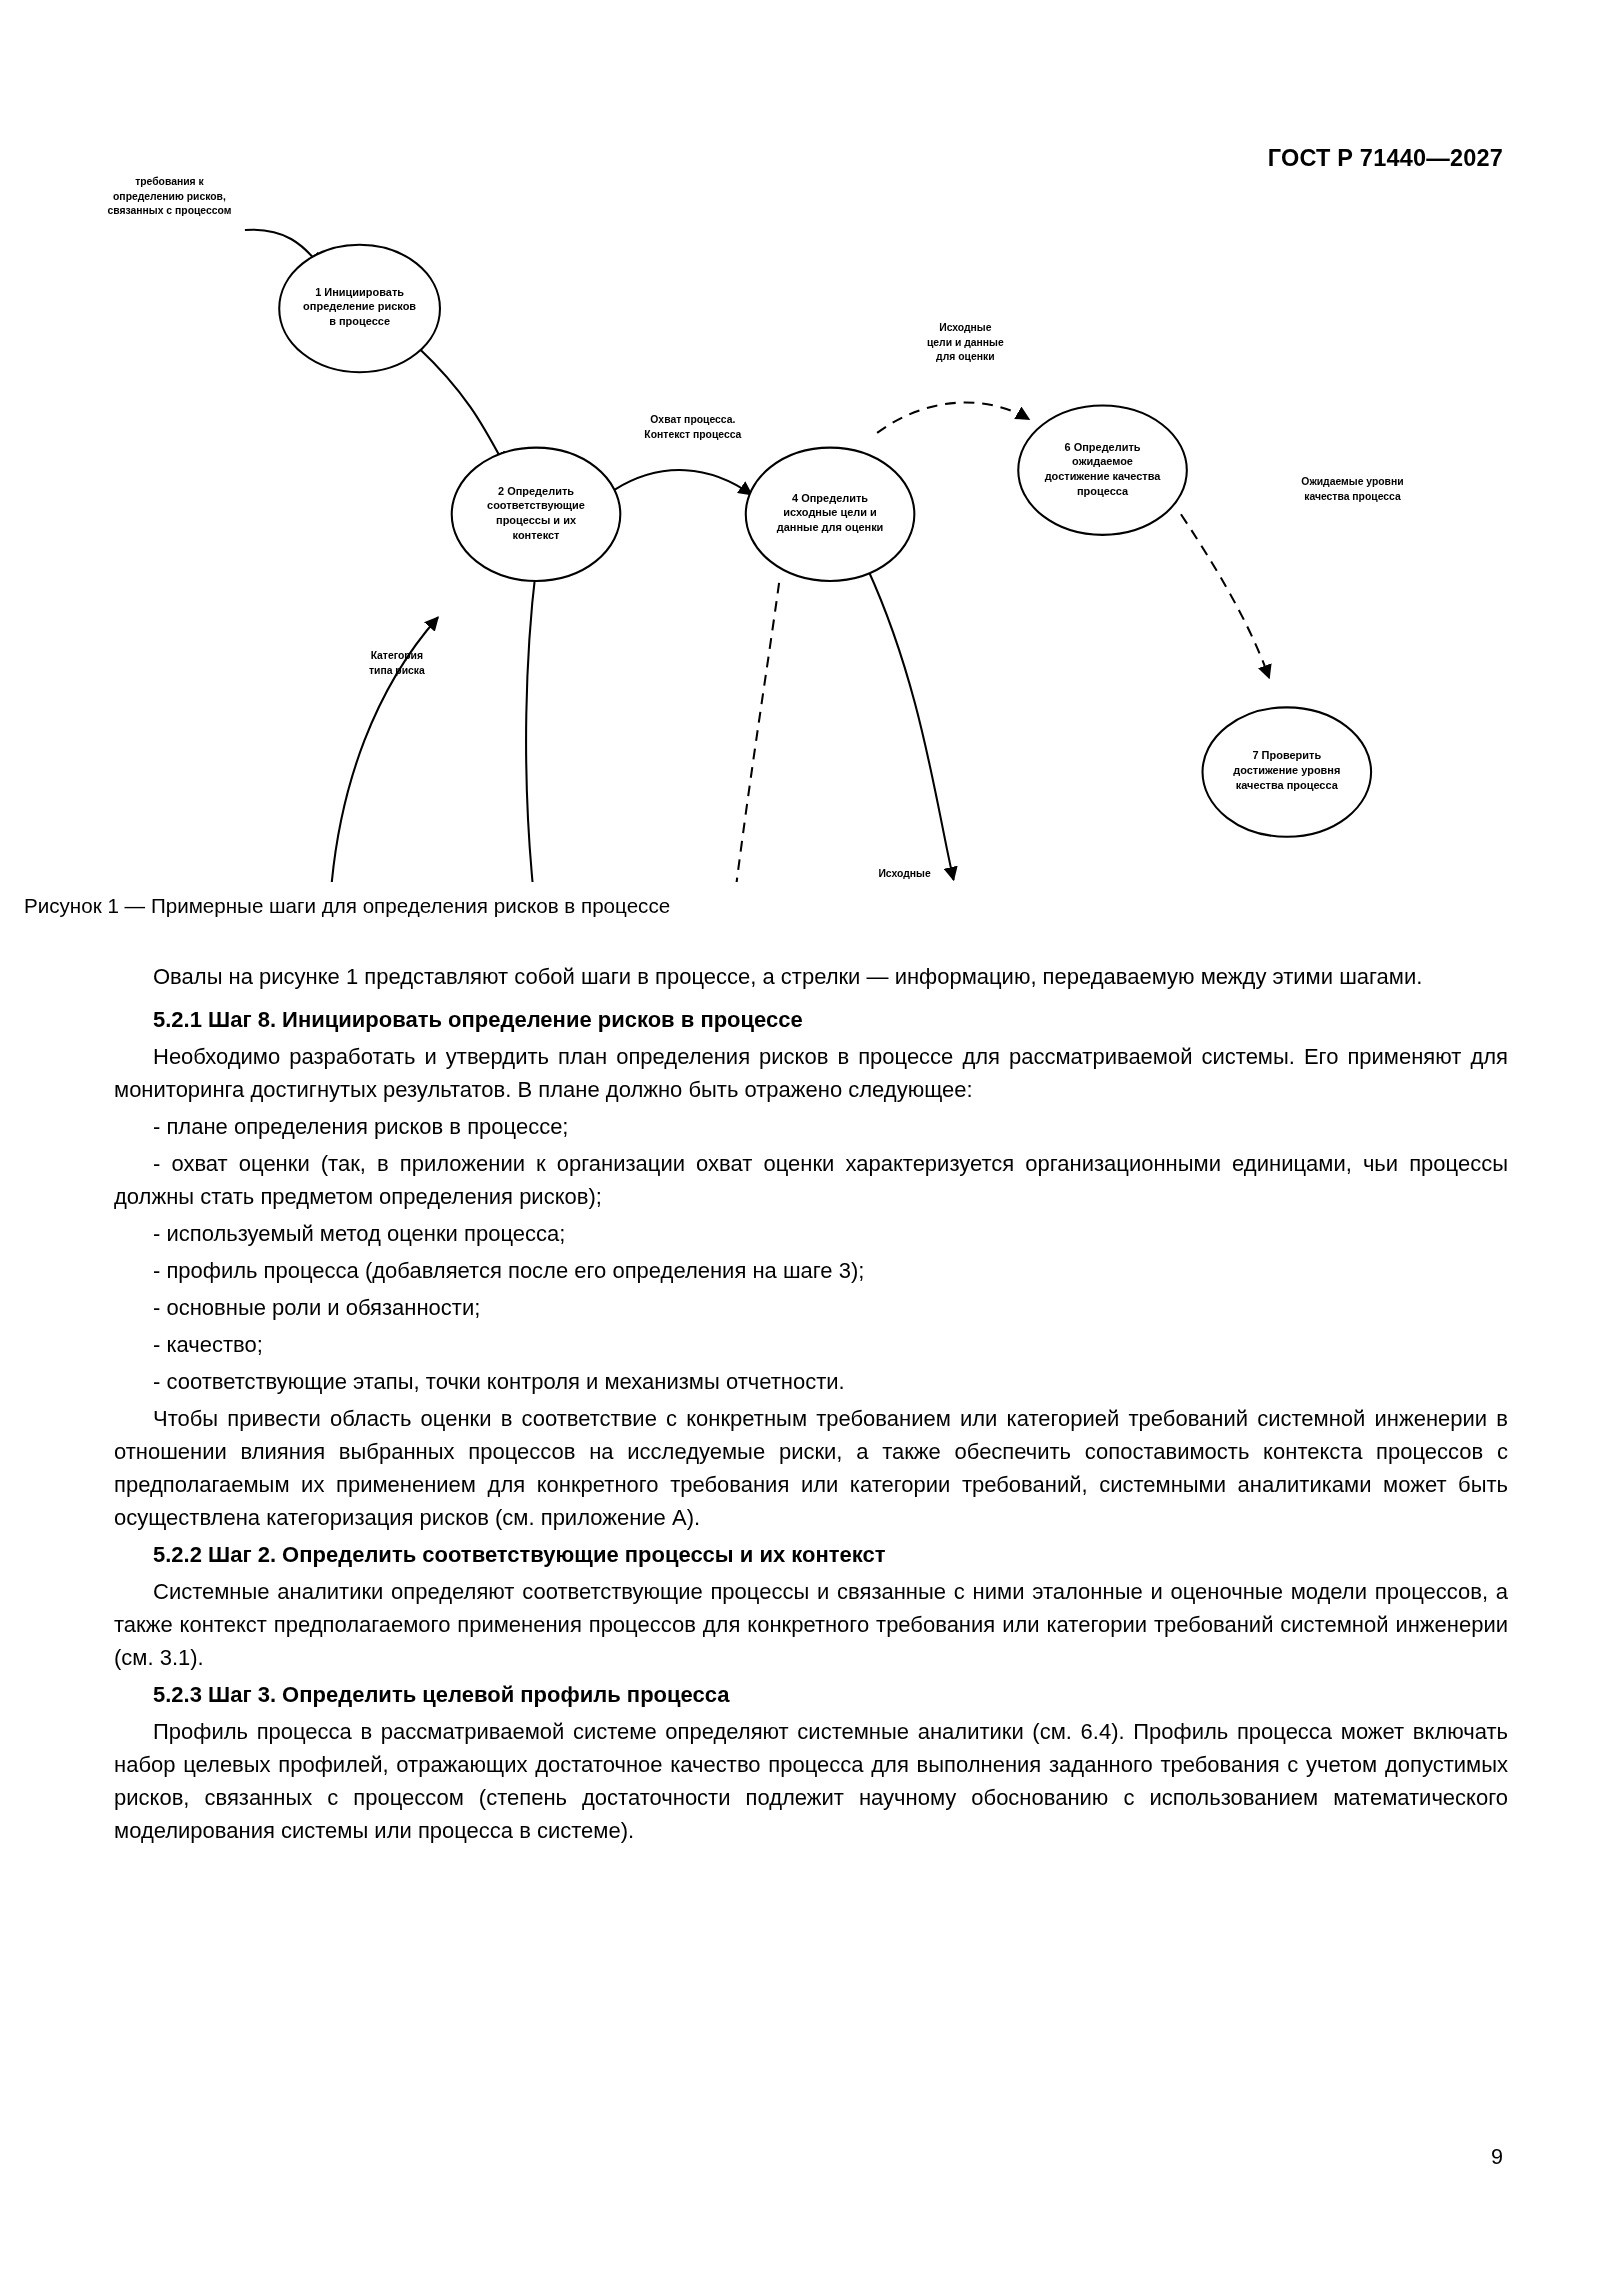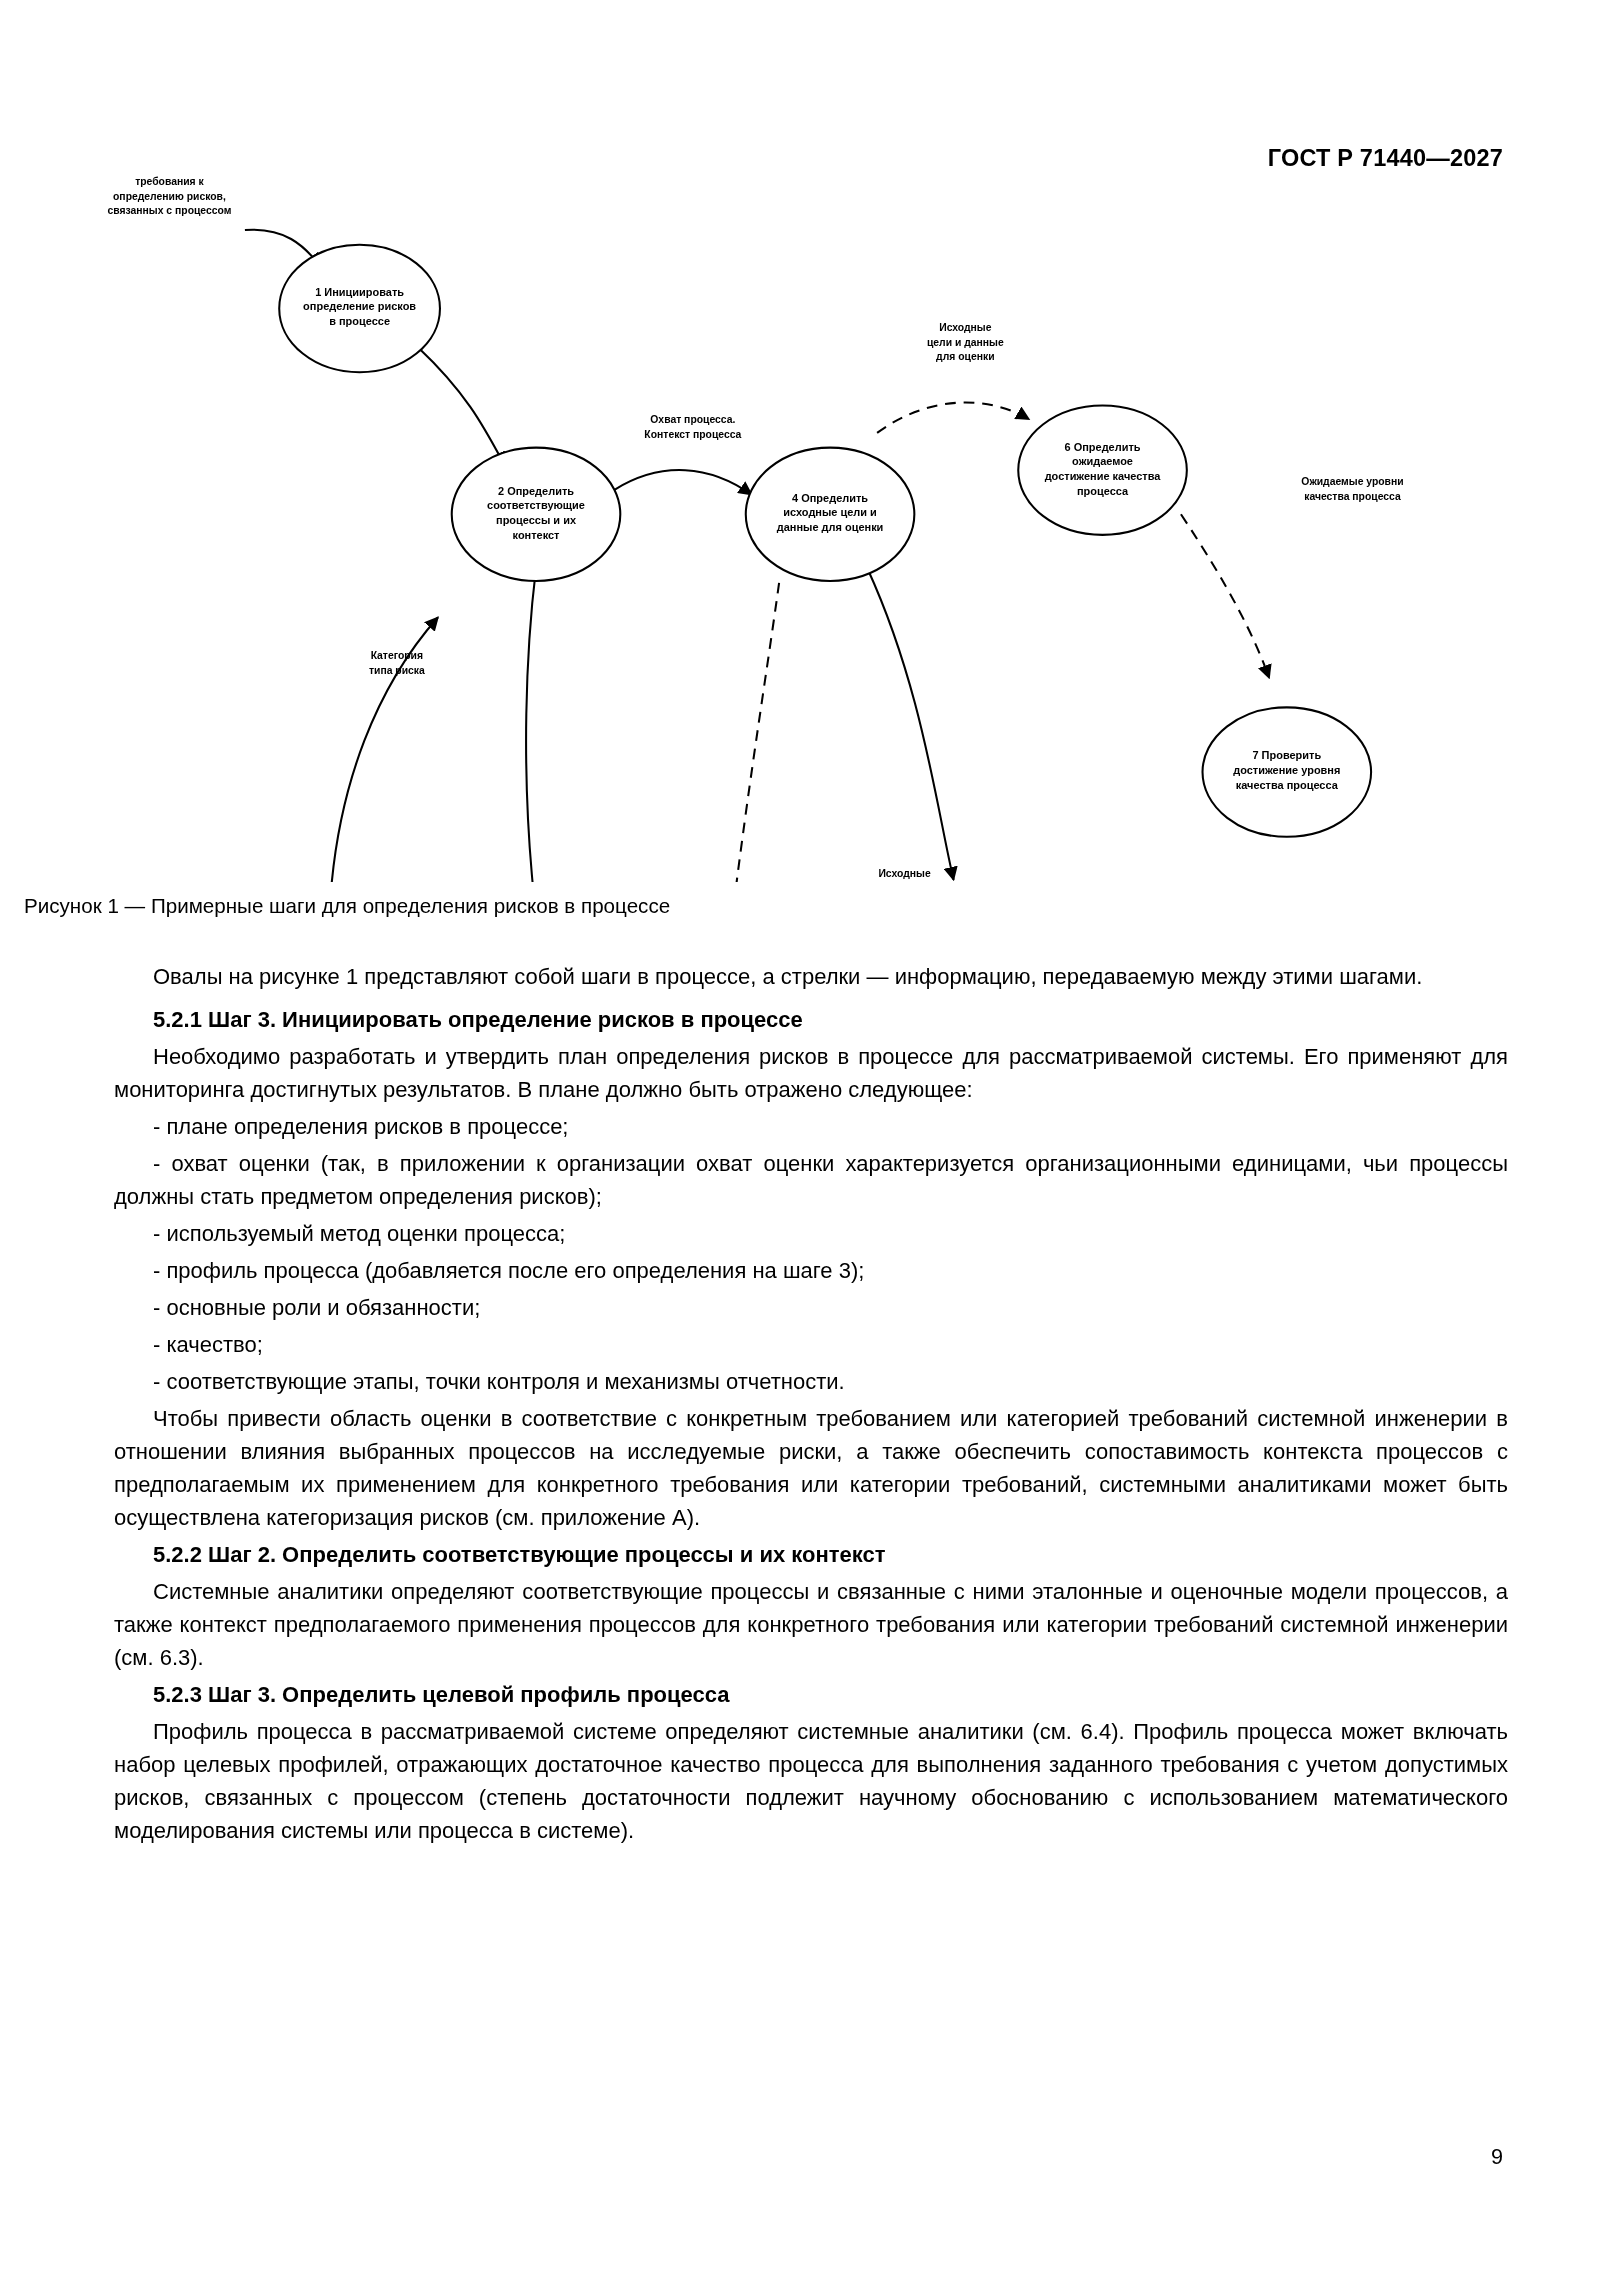--- a/index.html
+++ b/index.html
@@ -265,32 +265,32 @@
         <text class="edge-label" x="855" y="1160">Целевой</text>
         <text class="edge-label" x="855" y="1175">профиль процесса</text>
       </g>
     </svg>
   </div>
 
   <div class="figure-caption">Рисунок 1 — Примерные шаги для определения рисков в процессе</div>
 
   <div class="content">
     <p class="indent">Овалы на рисунке 1 представляют собой шаги в процессе, а стрелки — информацию, передаваемую между этими шагами.</p>
-    <p class="heading heading-sp">5.2.1 Шаг 3. Инициировать определение рисков в процессе</p>
+    <p class="heading heading-sp">5.2.1 Шаг 8. Инициировать определение рисков в процессе</p>
     <p class="indent">Необходимо разработать и утвердить план определения рисков в процессе для рассматриваемой системы. Его применяют для мониторинга достигнутых результатов. В плане должно быть отражено следующее:</p>
     <p class="bullet">- плане определения рисков в процессе;</p>
     <p class="bullet">- охват оценки (так, в приложении к организации охват оценки характеризуется организационными единицами, чьи процессы должны стать предметом определения рисков);</p>
     <p class="bullet">- используемый метод оценки процесса;</p>
     <p class="bullet">- профиль процесса (добавляется после его определения на шаге 3);</p>
     <p class="bullet">- основные роли и обязанности;</p>
     <p class="bullet">- качество;</p>
     <p class="bullet">- соответствующие этапы, точки контроля и механизмы отчетности.</p>
     <p class="indent">Чтобы привести область оценки в соответствие с конкретным требованием или категорией требований системной инженерии в отношении влияния выбранных процессов на исследуемые риски, а также обеспечить сопоставимость контекста процессов с предполагаемым их применением для конкретного требования или категории требований, системными аналитиками может быть осуществлена категоризация рисков (см. приложение А).</p>
     <p class="heading">5.2.2 Шаг 2. Определить соответствующие процессы и их контекст</p>
-    <p class="indent">Системные аналитики определяют соответствующие процессы и связанные с ними эталонные и оценочные модели процессов, а также контекст предполагаемого применения процессов для конкретного требования или категории требований системной инженерии (см. 6.3).</p>
+    <p class="indent">Системные аналитики определяют соответствующие процессы и связанные с ними эталонные и оценочные модели процессов, а также контекст предполагаемого применения процессов для конкретного требования или категории требований системной инженерии (см. 3.1).</p>
     <p class="heading">5.2.3 Шаг 3. Определить целевой профиль процесса</p>
     <p class="indent">Профиль процесса в рассматриваемой системе определяют системные аналитики (см. 6.4). Профиль процесса может включать набор целевых профилей, отражающих достаточное качество процесса для выполнения заданного требования с учетом допустимых рисков, связанных с процессом (степень достаточности подлежит научному обоснованию с использованием математического моделирования системы или процесса в системе).</p>
   </div>
 
   <div class="page-number">9</div>
 
 </div>
 
 
 </body></html>

